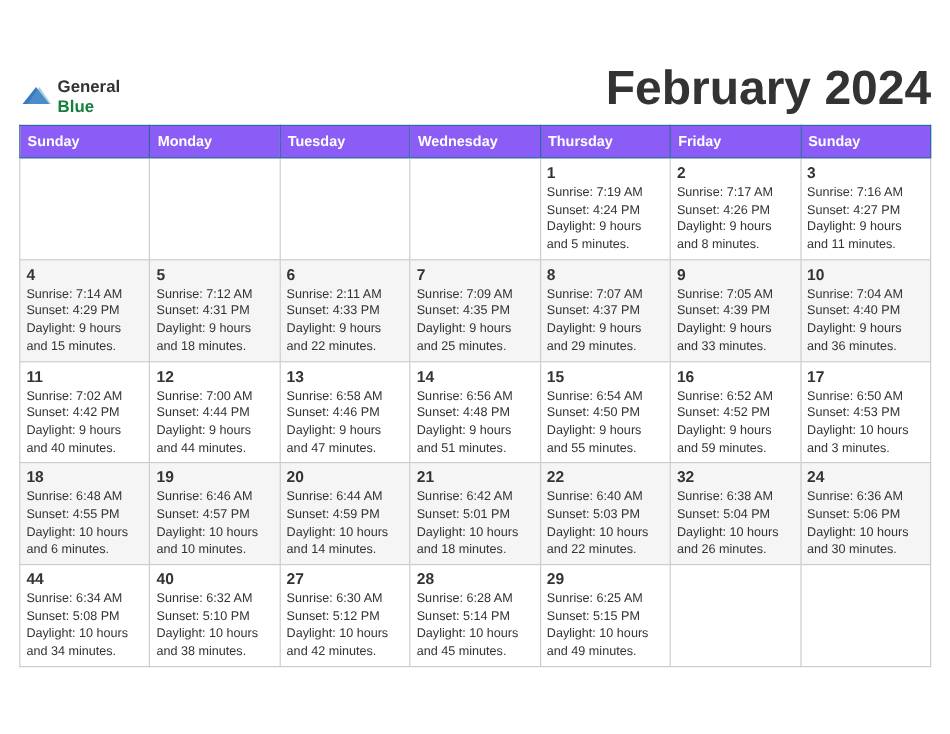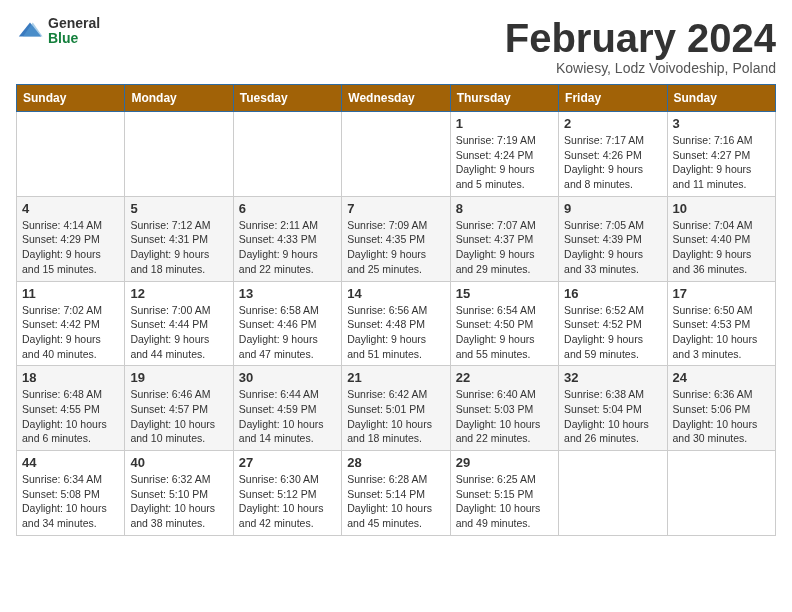--- a/index.html
+++ b/index.html
@@ -6,22 +6,23 @@
     body {
       font-family: Arial, sans-serif;
       background: #fff;
       width: 792px;
       min-height: 612px;
       padding: 16px;
     }
     .header-section {
       display: flex;
       justify-content: space-between;
-      align-items: flex-start;
+      align-items: flex-end;
       margin-bottom: 8px;
+      margin-top: 36px;
     }
     .logo {
       display: flex;
       align-items: center;
       gap: 4px;
     }
     .logo-text {
       display: flex;
       flex-direction: column;
       font-size: 14px;
@@ -46,21 +47,21 @@
     .location-title {
       font-size: 14px;
       color: #555;
     }
     table {
       width: 100%;
       border-collapse: collapse;
       font-size: 11px;
     }
     thead tr th {
-      background-color: #a16207;
+      background-color: #8b5cf6;
       color: #fff;
       text-align: left;
       padding: 6px 6px;
       font-size: 12px;
       font-weight: bold;
       border: 1px solid #2e6aa0;
     }
     tbody tr td {
       vertical-align: top;
       border: 1px solid #ccc;
@@ -95,21 +96,20 @@
       <polygon points="20,8 36,28 4,28" fill="#3a7abf"></polygon>
       <polygon points="24,8 38,28 10,28" fill="#5a9fd4" opacity="0.5"></polygon>
     </svg>
     <div class="logo-text">
       <span>General</span>
       <span>Blue</span>
     </div>
   </div>
   <div class="title-block">
     <div class="month-title">February 2024</div>
-    <div class="location-title">Kowiesy, Lodz Voivodeship, Poland</div>
   </div>
 </div>
 
 <table>
   <thead>
     <tr>
       <th>Sunday</th>
       <th>Monday</th>
       <th>Tuesday</th>
       <th>Wednesday</th>
@@ -139,21 +139,21 @@
         <td>
           <div class="day-num">3</div>
           <div class="day-info">Sunrise: 7:16 AM
 Sunset: 4:27 PM
 Daylight: 9 hours and 11 minutes.</div>
         </td>
       </tr>
       <tr>
         <td>
           <div class="day-num">4</div>
-          <div class="day-info">Sunrise: 4:14 AM
+          <div class="day-info">Sunrise: 7:14 AM
 Sunset: 4:29 PM
 Daylight: 9 hours and 15 minutes.</div>
         </td>
         <td>
           <div class="day-num">5</div>
           <div class="day-info">Sunrise: 7:12 AM
 Sunset: 4:31 PM
 Daylight: 9 hours and 18 minutes.</div>
         </td>
         <td>
@@ -238,21 +238,21 @@
 Sunset: 4:55 PM
 Daylight: 10 hours and 6 minutes.</div>
         </td>
         <td>
           <div class="day-num">19</div>
           <div class="day-info">Sunrise: 6:46 AM
 Sunset: 4:57 PM
 Daylight: 10 hours and 10 minutes.</div>
         </td>
         <td>
-          <div class="day-num">30</div>
+          <div class="day-num">20</div>
           <div class="day-info">Sunrise: 6:44 AM
 Sunset: 4:59 PM
 Daylight: 10 hours and 14 minutes.</div>
         </td>
         <td>
           <div class="day-num">21</div>
           <div class="day-info">Sunrise: 6:42 AM
 Sunset: 5:01 PM
 Daylight: 10 hours and 18 minutes.</div>
         </td>

